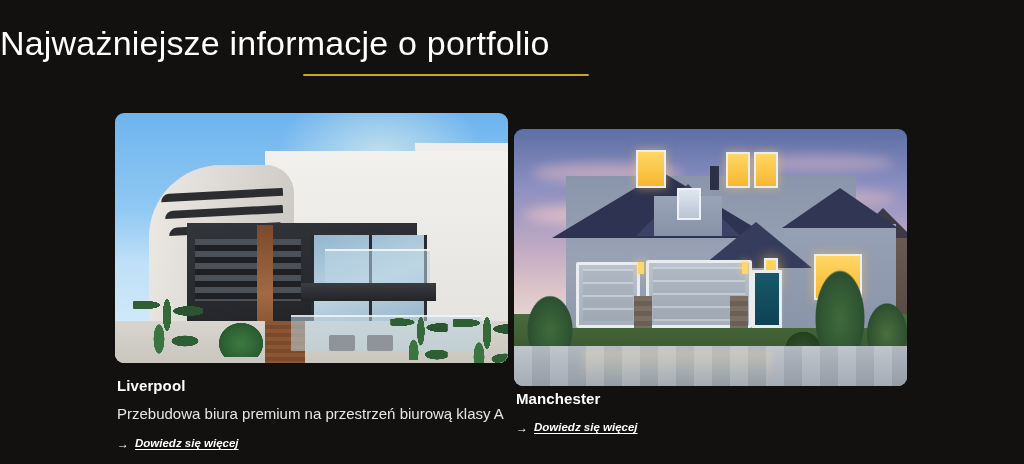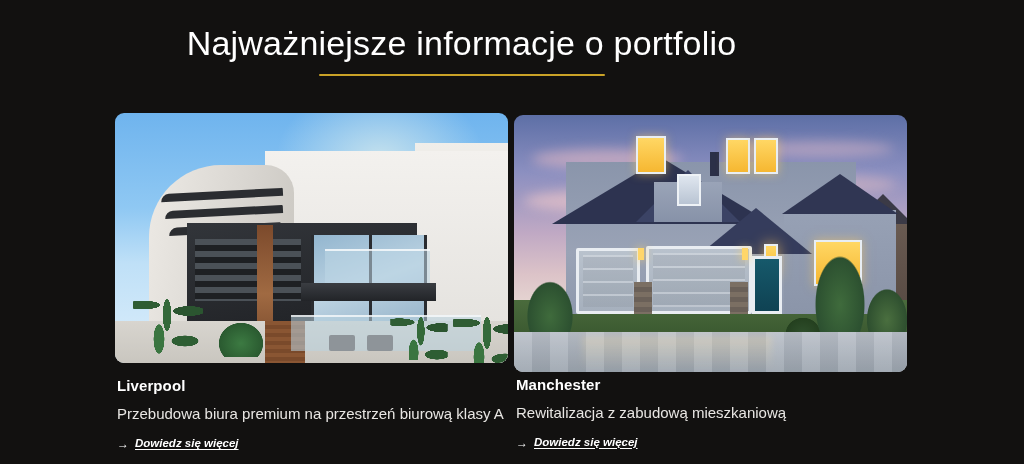--- a/index.html
+++ b/index.html
@@ -15,23 +15,22 @@
     position: relative;
   }
   .section {
     position: absolute;
     inset: 0;
     background: #121110;
   }
   .section-header {
     position: absolute;
     top: 0;
-    left: 16px;
+    left: 0;
     width: 891px;
-    text-align: center;
   }
   .section-title {
     margin: 0;
     padding-top: 22px;
     font-size: 34px;
     font-weight: 300;
     letter-spacing: 0.2px;
     color: #ffffff;
     line-height: 1.25;
     font-family: "Liberation Sans", sans-serif;
@@ -533,21 +532,20 @@
           <div class="mc-bush"></div>
           <div class="mc-tree t1"></div>
           <div class="mc-tree t2"></div>
           <div class="mc-tree t3"></div>
           <div class="mc-drive"></div>
           <div class="mc-reflect"></div>
         </div>
       </div>
       <div class="card-body">
         <h2 class="card-title">Manchester</h2>
-        <p class="card-desc">Rewitalizacja z zabudową mieszkaniową</p>
         <a class="card-link">
           <span class="arrow">→</span>
           <span class="link-text">Dowiedz się więcej</span>
         </a>
       </div>
     </div>
 
   </div>
 </div>
 

